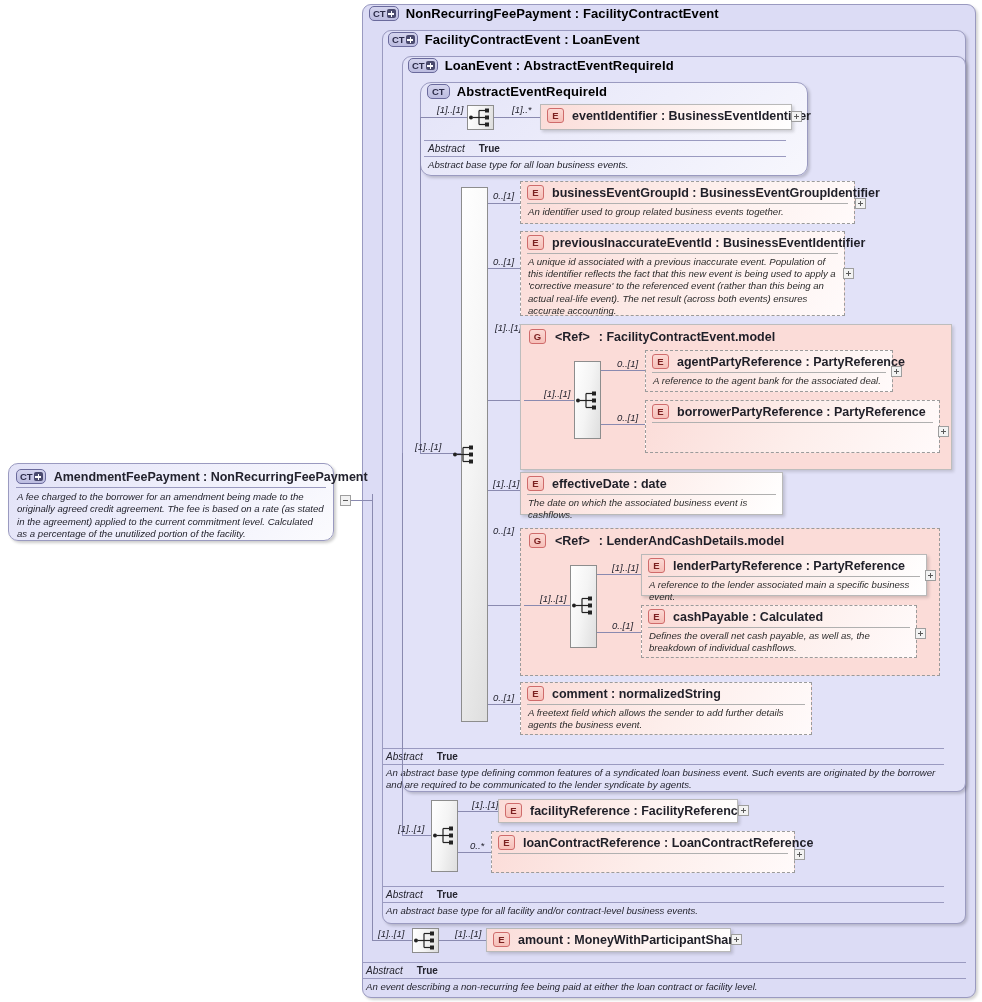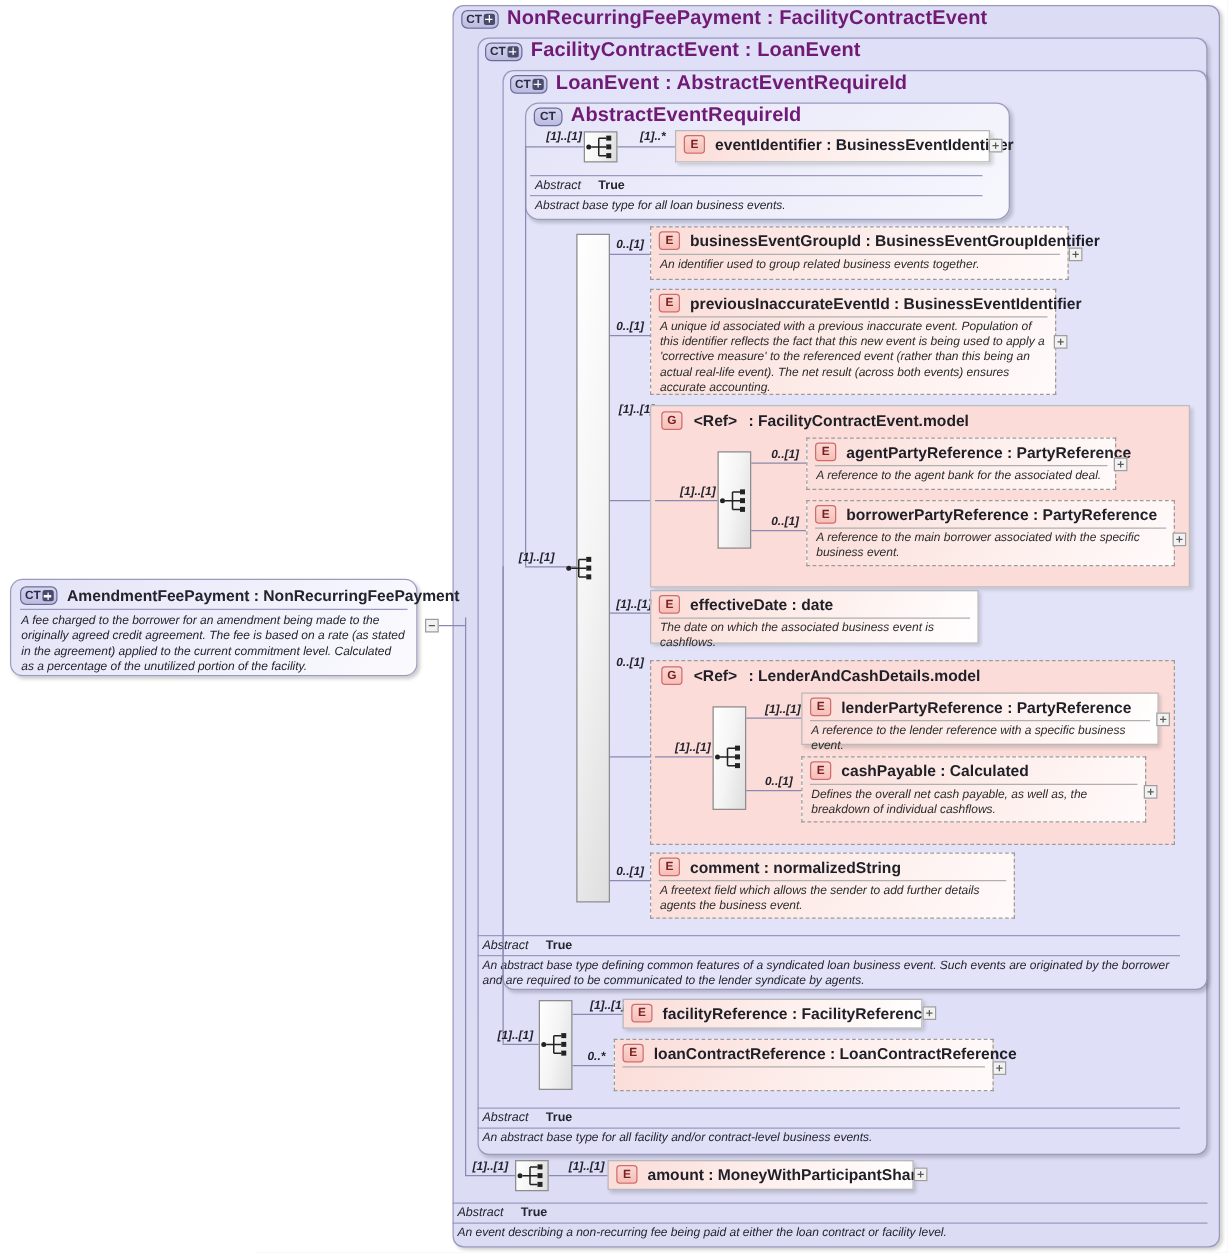--- a/index.html
+++ b/index.html
@@ -36,23 +36,23 @@
 
   
   .ct-head {
     position: absolute;
     display: flex;
     align-items: center;
     gap: 7px;
     white-space: nowrap;
   }
   .ct-title {
-    font-size: 16px;
+    font-size: 13px;
     font-weight: bold;
-    color: #701a75;
+    color: #000000;
     letter-spacing: .1px;
   }
 
   
   .icon-ct {
     display: inline-flex;
     align-items: center;
     gap: 1px;
     border: 1px solid #6a6a9c;
     border-radius: 5px;
@@ -188,21 +188,21 @@
 
   
   .line-h { position: absolute; height: 1px; background: #8a8ab0; }
   .line-v { position: absolute; width: 1px; background: #8a8ab0; }
 
   
   .card {
     position: absolute;
     font-size: 9.5px;
     font-style: italic;
-    font-weight: bold;
+    font-weight: normal;
     color: #23232e;
     white-space: nowrap;
   }
 
   
   .toggle {
     position: absolute;
     width: 11px; height: 11px;
     border: 1px solid #9e9e9e;
     background: #f2f2f2;
@@ -409,21 +409,20 @@
   <div class="toggle plus" style="left:891px; top:366px;"></div>
 
   <div class="line-h" style="left:601px; top:424px; width:44px;"></div>
   <div class="card" style="left:617px; top:412px;">0..[1]</div>
   <div class="el-box optional" style="left:645px; top:400px; width:295px; height:53px;">
     <div class="el-head">
       <span class="icon-e">E</span>
       <span class="el-name">borrowerPartyReference : PartyReference</span>
     </div>
     <div class="el-sep"></div>
-    <div class="el-doc">A reference to the main borrower associated with the specific business event.</div>
   </div>
   <div class="toggle plus" style="left:938px; top:426px;"></div>
 
   <div class="line-h" style="left:488px; top:490px; width:32px;"></div>
   <div class="card" style="left:493px; top:478px;">[1]..[1]</div>
   <div class="el-box" style="left:520px; top:472px; width:263px; height:43px;">
     <div class="el-head">
       <span class="icon-e">E</span>
       <span class="el-name">effectiveDate : date</span>
     </div>
@@ -458,21 +457,21 @@
   </div>
 
   <div class="line-h" style="left:597px; top:574px; width:44px;"></div>
   <div class="card" style="left:612px; top:562px;">[1]..[1]</div>
   <div class="el-box" style="left:641px; top:554px; width:286px; height:42px;">
     <div class="el-head">
       <span class="icon-e">E</span>
       <span class="el-name">lenderPartyReference : PartyReference</span>
     </div>
     <div class="el-sep"></div>
-    <div class="el-doc">A reference to the lender reference with a specific business event.</div>
+    <div class="el-doc">A reference to the lender associated main a specific business event.</div>
   </div>
   <div class="toggle plus" style="left:925px; top:570px;"></div>
 
   <div class="line-h" style="left:597px; top:632px; width:44px;"></div>
   <div class="card" style="left:612px; top:620px;">0..[1]</div>
   <div class="el-box optional" style="left:641px; top:605px; width:276px; height:53px;">
     <div class="el-head">
       <span class="icon-e">E</span>
       <span class="el-name">cashPayable : Calculated</span>
     </div>

